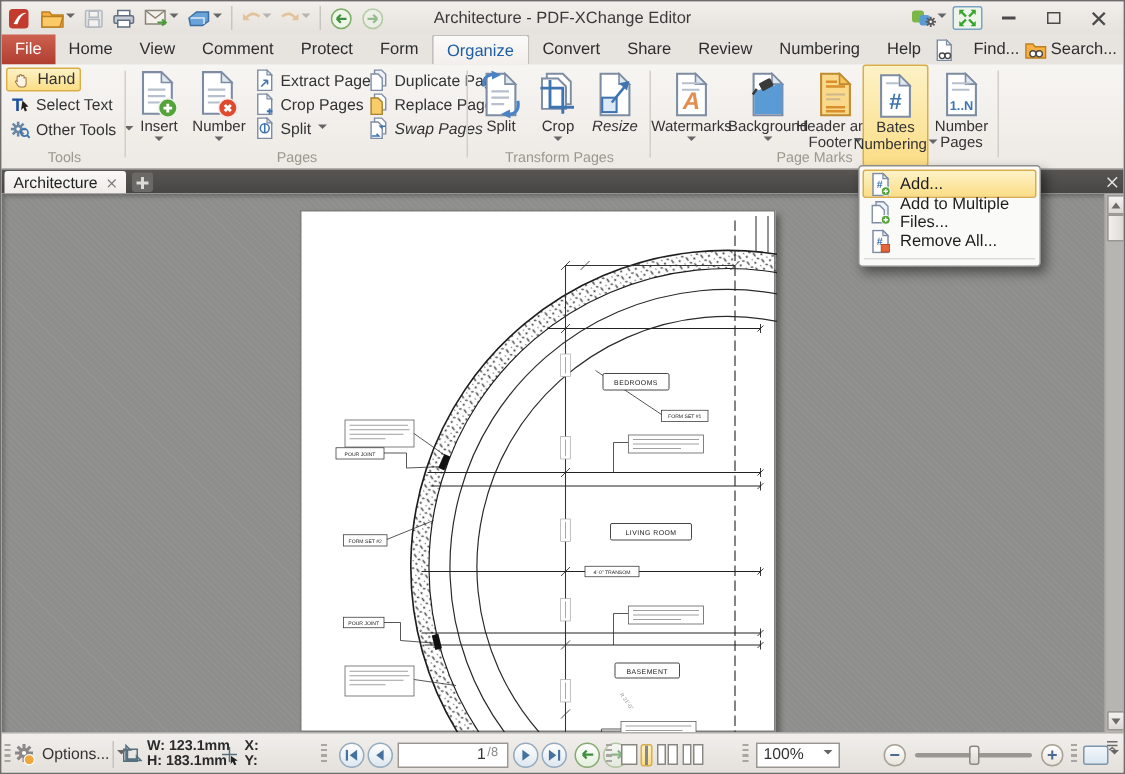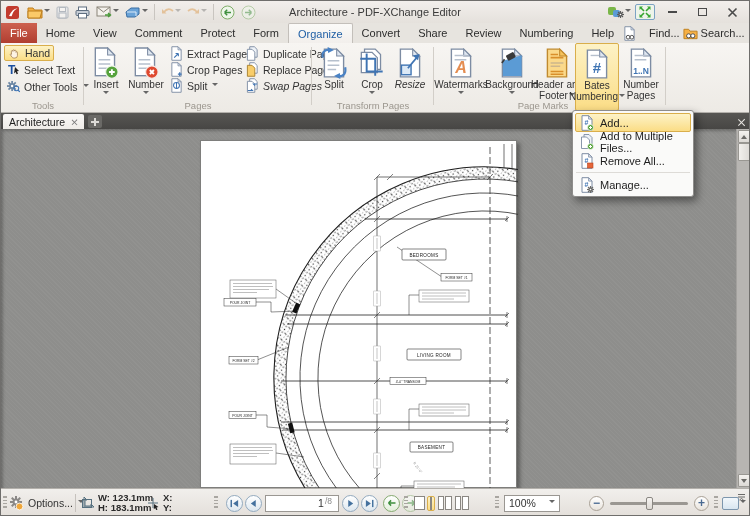--- a/index.html
+++ b/index.html
@@ -676,32 +676,20 @@
       <span>
           <svg width="14" height="16" viewBox="0 0 14 16">
             <use href="#mpg"></use>
             <text x="6.5" y="10" font-size="7" font-weight="bold" fill="#3f74b3" text-anchor="middle">#</text>
             <rect x="7.5" y="10" width="5.5" height="5" fill="#e5663a" stroke="#b8441c" stroke-width=".6"></rect>
           </svg>
         </span>
       <span>Remove All...</span>
     </div>
     <div class="msep"></div>
-    <div class="mi">
-      <span>
-          <svg width="14" height="16" viewBox="0 0 14 16">
-            <use href="#mpg"></use>
-            <text x="6.5" y="10" font-size="7" font-weight="bold" fill="#3f74b3" text-anchor="middle">#</text>
-            <g color="#6a6a68">
-              <use href="#gear" x="7" y="9" width="7" height="7"></use>
-            </g>
-          </svg>
-        </span>
-      <span>Manage...</span>
-    </div>
   </div>
 
   <div class="statusbar">
     <div class="sb" style="left:2px;">
         <span class="grip"></span>
       </div>
     <div class="sb" style="left:8px;gap:4px;">
       <span>
           <svg width="15" height="15" viewBox="0 0 15 15">
             <g color="#8a8886">

